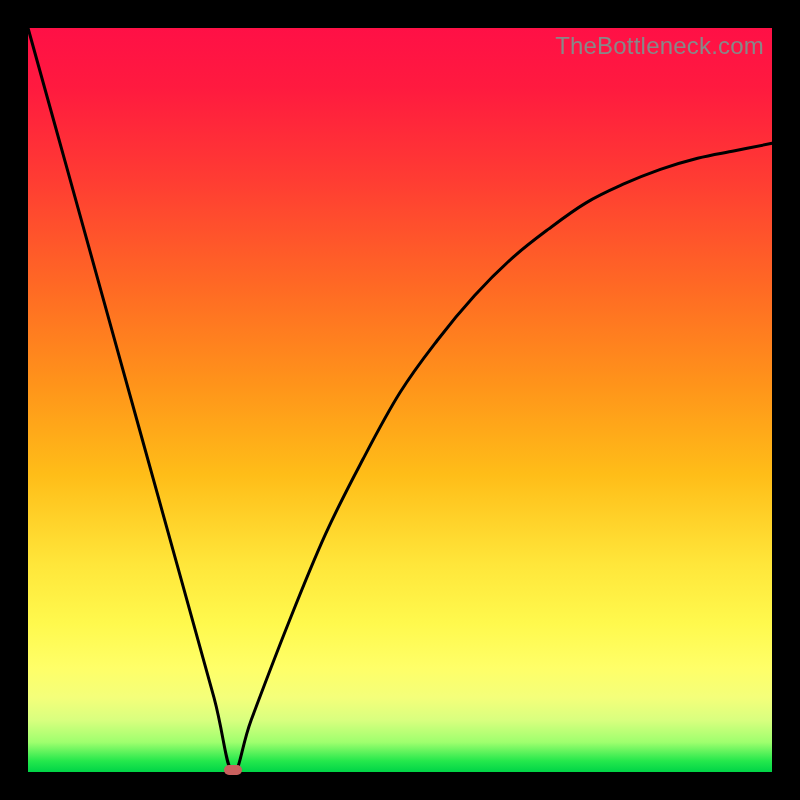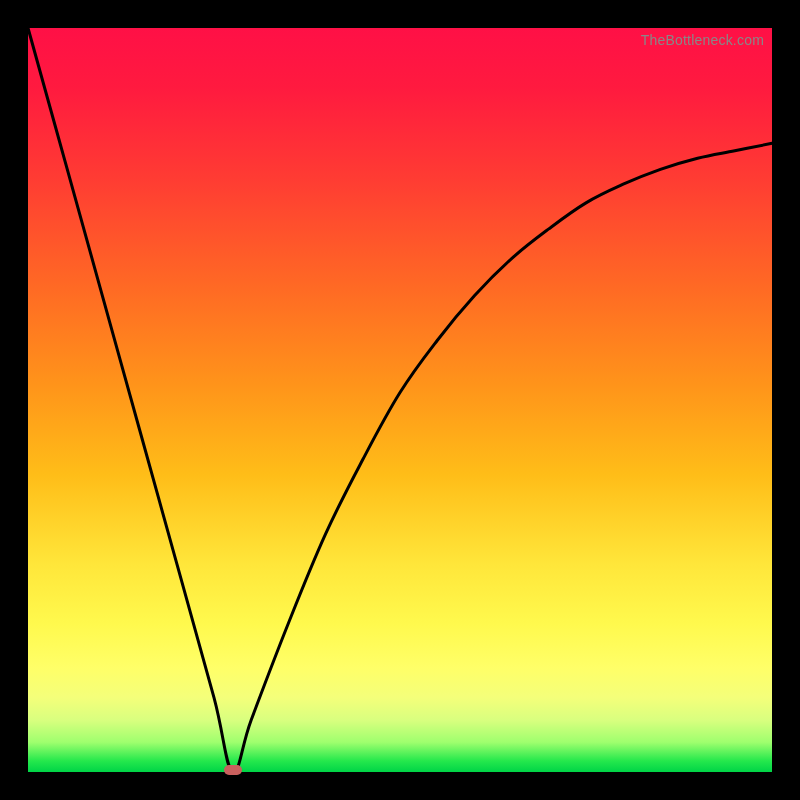--- a/index.html
+++ b/index.html
@@ -40,21 +40,21 @@
       #9fff6e 96%,
       #25e84c 98.5%,
       #00d447 100%
     );
   }
   .watermark {
     position: absolute;
     top: 4px;
     right: 8px;
     color: #888;
-    font-size: 14px;
+    font-size: 24px;
     font-weight: 500;
     letter-spacing: 0.2px;
     user-select: none;
   }
   svg.curve {
     position: absolute;
     left: 0;
     top: 0;
     width: 744px;
     height: 744px;

